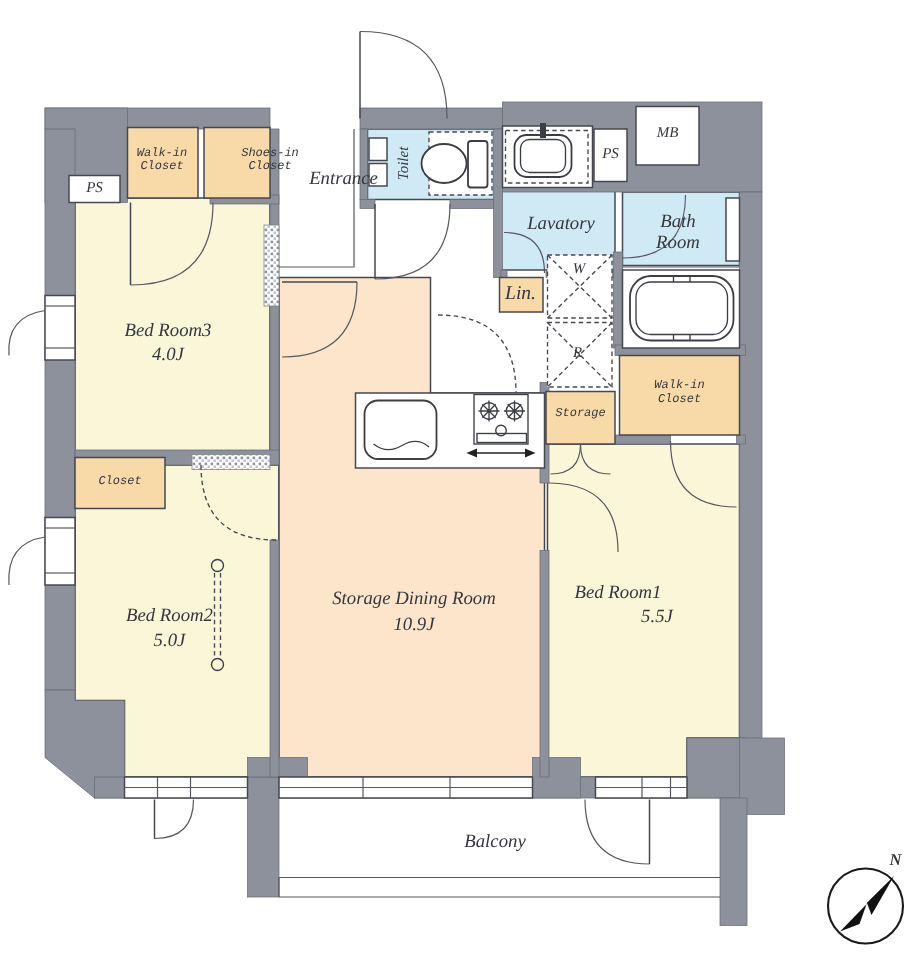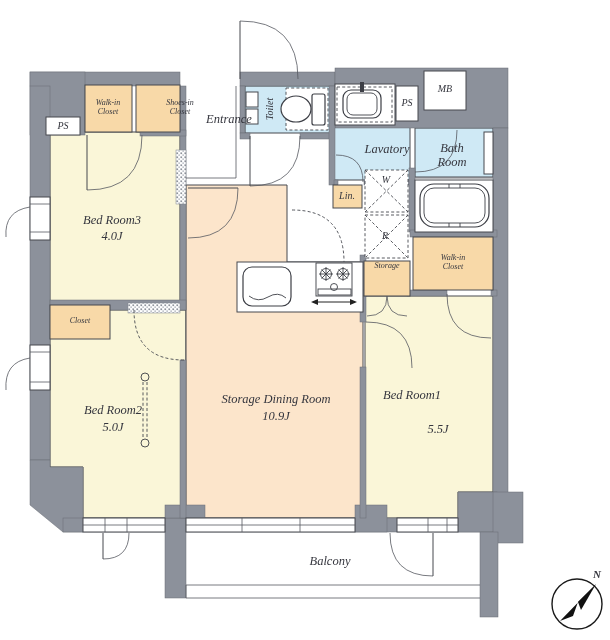--- a/index.html
+++ b/index.html
@@ -15,22 +15,22 @@
   .ln{stroke:#46484f;stroke-width:1;fill:none;}
   .ln-thin{stroke:#56585f;stroke-width:.8;fill:none;}
   .dash{stroke:#46484f;stroke-width:.9;fill:none;stroke-dasharray:3 2.2;}
   .dashbox{fill:#ffffff;stroke:#46484f;stroke-width:.9;stroke-dasharray:3 2.2;}
   .fix{fill:#ffffff;stroke:#3c3e45;stroke-width:1.2;}
   .fix2{fill:none;stroke:#3c3e45;stroke-width:.9;}
   .lbl{position:absolute;transform:translate(-50%,-50%);color:#35363e;font-style:italic;
        white-space:pre-line;text-align:center;line-height:1.15;pointer-events:none;}
   .lbl-lg{font-size:12.5px;}
   .lbl-md{font-size:10px;}
-  .lbl-sm{font-size:8px;}
-  .lbl-xs{font-size:10px;}
+  .lbl-sm{font-size:8px;font-family:Liberation Mono, monospace;}
+  .lbl-xs{font-size:13px;}
   .rot{transform:translate(-50%,-50%) rotate(-90deg);}
   .bold{font-weight:bold;}
 </style>
 </head>
 <body>
 
 <div id="plan">
 <svg width="610" height="640" viewBox="0 0 610 640">
   <defs>
     <pattern id="hatch" width="4" height="4" patternUnits="userSpaceOnUse">
@@ -237,35 +237,35 @@
   </g>
 </svg>
 
 <div class="lbl lbl-sm" style="left:108px;top:107px;">Walk-in
 Closet</div>
 <div class="lbl lbl-sm" style="left:158px;top:107px;margin-left:22px;">Shoes-in
 Closet</div>
 <div class="lbl lbl-md" style="left:63px;top:126px;">PS</div>
 <div class="lbl lbl-lg" style="left:229px;top:119px;">Entrance</div>
 <div class="lbl lbl-md rot" style="left:270px;top:109px;">Toilet</div>
-<div class="lbl lbl-lg" style="left:387px;top:149px;">Lavatory</div>
+<div class="lbl lbl-lg" style="left:374px;top:149px;">Lavatory</div>
 <div class="lbl lbl-lg" style="left:452px;top:155px;">Bath
 Room</div>
 <div class="lbl lbl-md" style="left:407px;top:103px;">PS</div>
 <div class="lbl lbl-md" style="left:445px;top:89px;font-style:italic;">MB</div>
 <div class="lbl lbl-md" style="left:386px;top:180px;">W</div>
 <div class="lbl lbl-md" style="left:385px;top:236px;">R</div>
 <div class="lbl lbl-xs" style="left:347px;top:196px;">Lin.</div>
-<div class="lbl lbl-sm" style="left:387px;top:266px;">Storage</div>
+<div class="lbl lbl-sm" style="left:387px;top:276px;">Storage</div>
 <div class="lbl lbl-sm" style="left:453px;top:262px;">Walk-in
 Closet</div>
 <div class="lbl lbl-sm" style="left:80px;top:321px;">Closet</div>
 <div class="lbl lbl-lg" style="left:112px;top:220px;">Bed Room3</div>
 <div class="lbl lbl-lg" style="left:112px;top:236px;">4.0J</div>
 <div class="lbl lbl-lg" style="left:113px;top:410px;">Bed Room2</div>
 <div class="lbl lbl-lg" style="left:113px;top:427px;">5.0J</div>
 <div class="lbl lbl-lg" style="left:276px;top:399px;">Storage Dining Room</div>
 <div class="lbl lbl-lg" style="left:276px;top:416px;">10.9J</div>
 <div class="lbl lbl-lg" style="left:412px;top:395px;">Bed Room1</div>
-<div class="lbl lbl-lg" style="left:438px;top:429px;font-family:Liberation Serif, serif;">5.5J</div>
+<div class="lbl lbl-lg" style="left:438px;top:411px;font-family:Liberation Serif, serif;">5.5J</div>
 <div class="lbl lbl-lg" style="left:330px;top:561px;">Balcony</div>
 <div class="lbl lbl-md bold" style="left:597px;top:574px;font-size:11px;">N</div>
 </div>
 
 </body></html>

